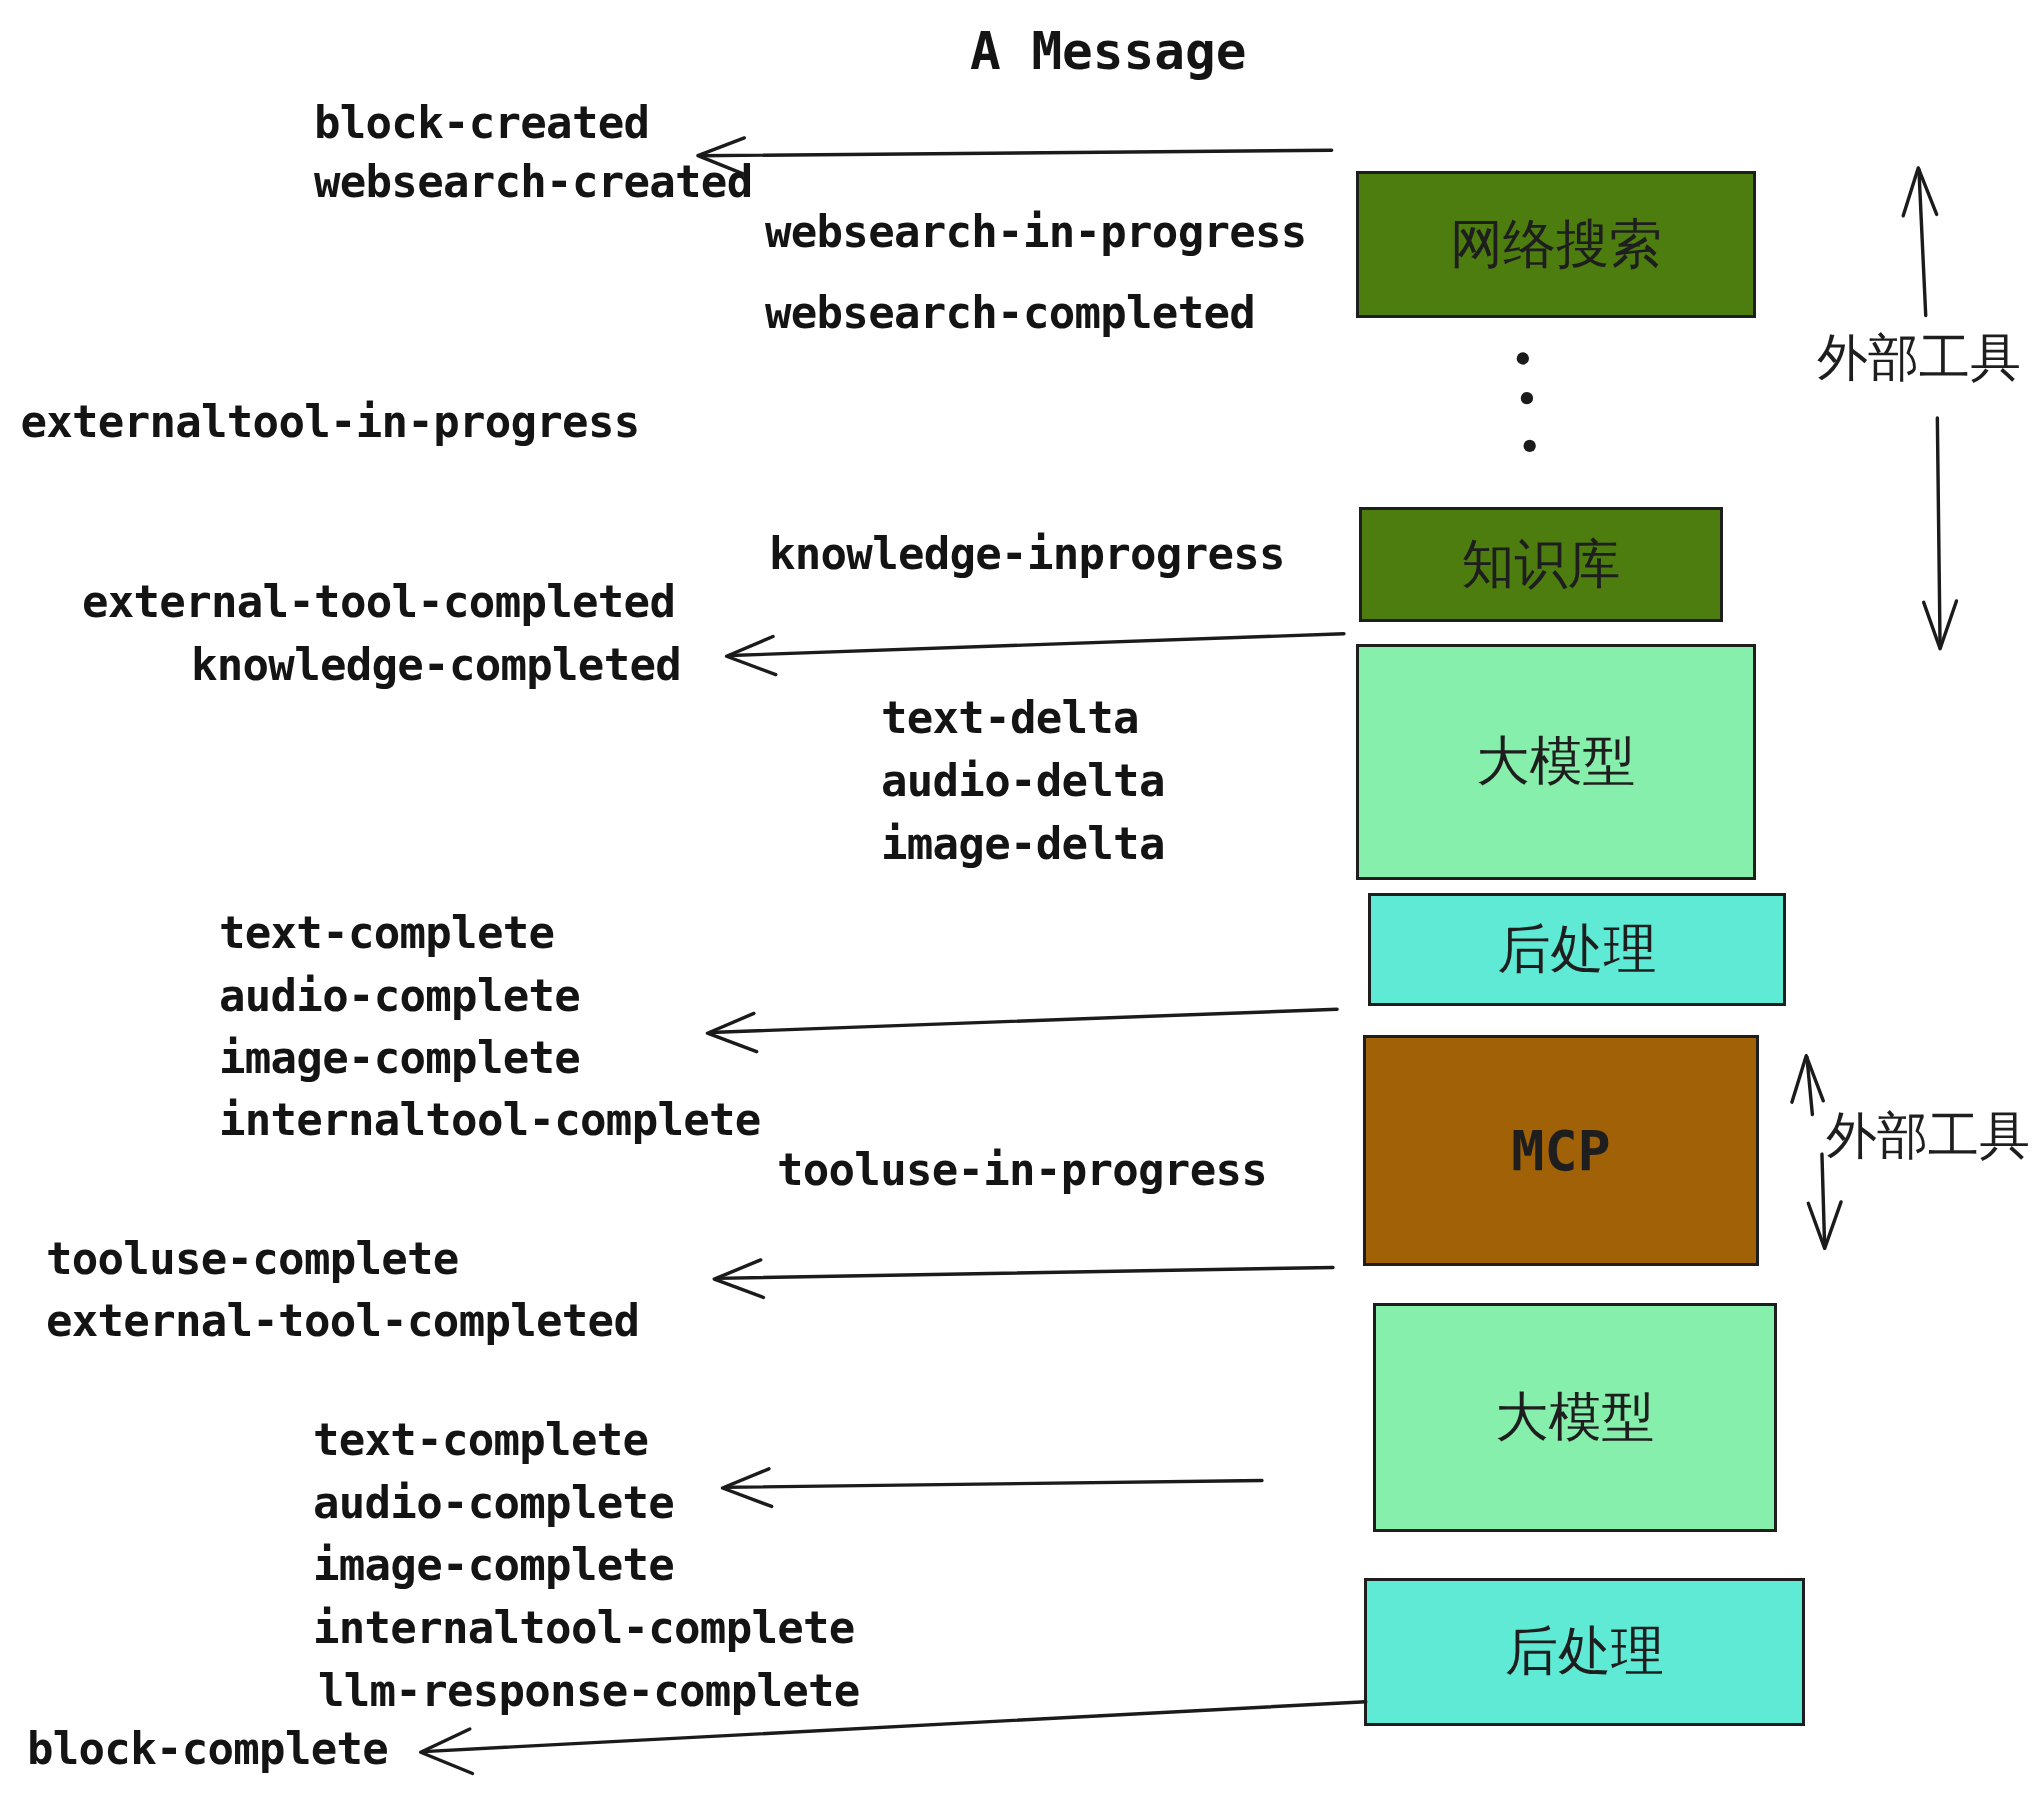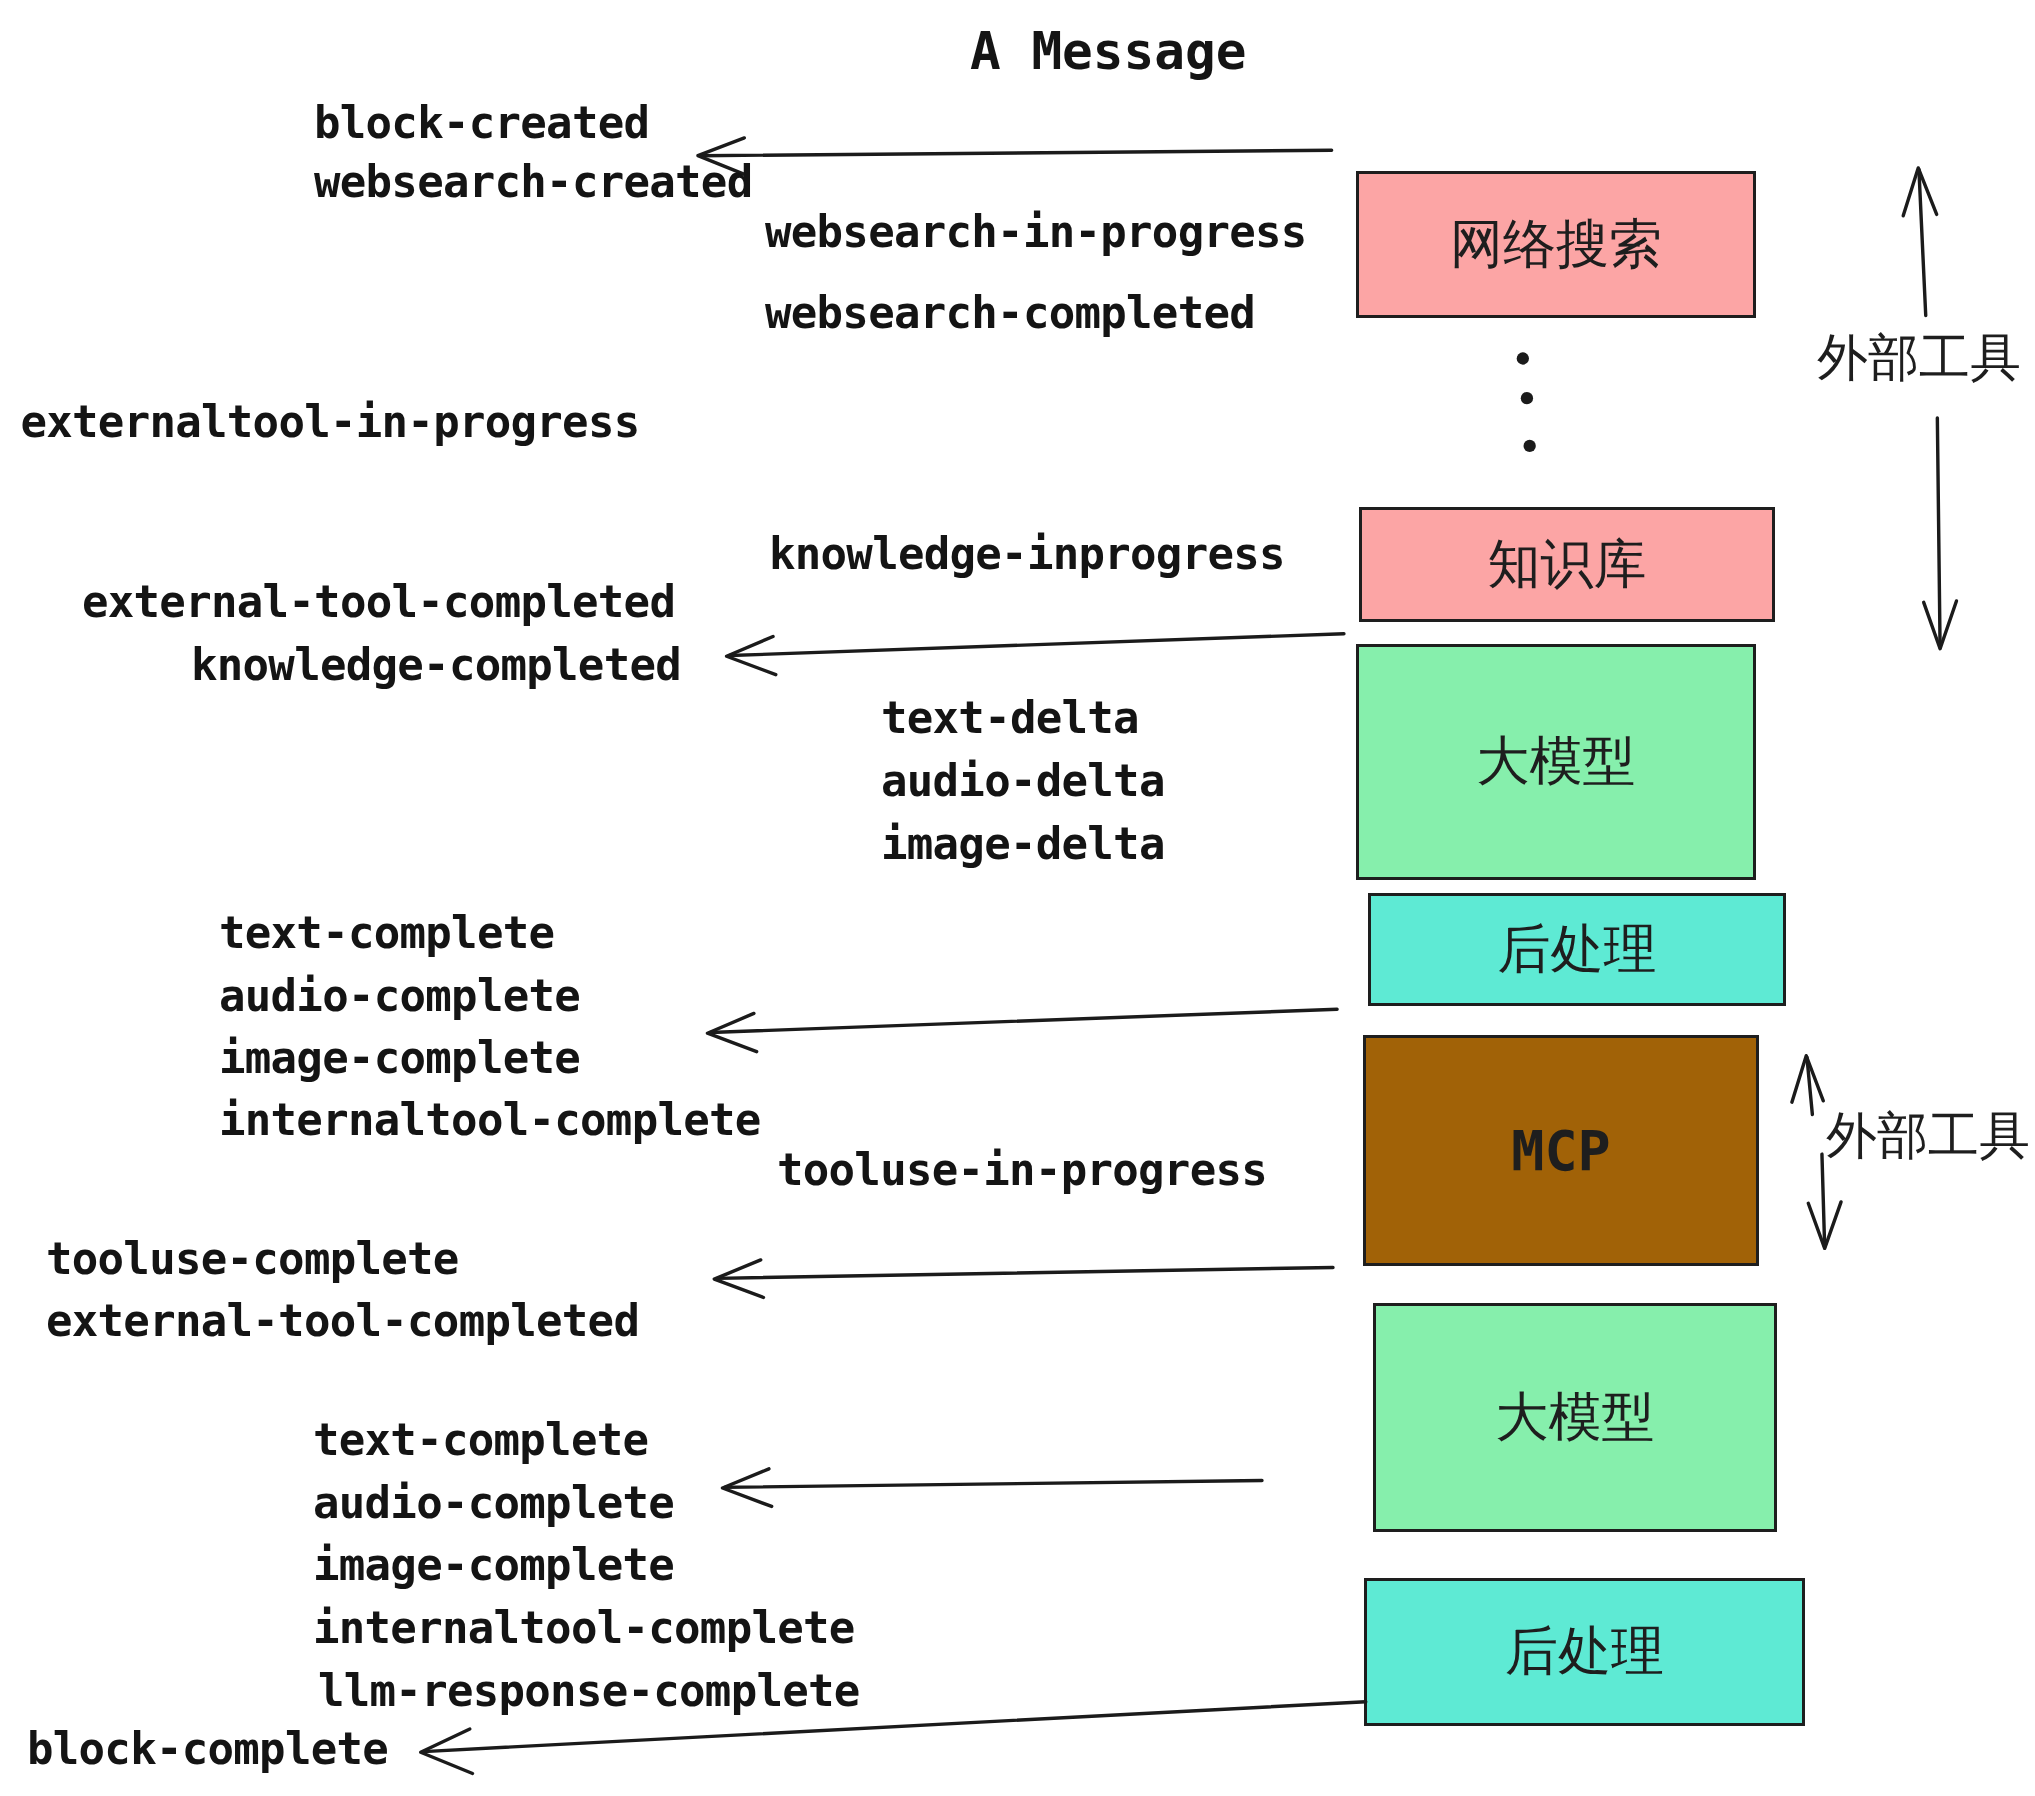--- a/index.html
+++ b/index.html
@@ -21,21 +21,21 @@
     position:absolute;border:3.4px solid #1e1e1e;box-sizing:border-box;
     display:flex;align-items:center;justify-content:center;
   }
   .box .lbl{
     font:400 53px "DejaVu Sans","Liberation Sans",sans-serif;
     color:#1e1e1e;white-space:nowrap;
   }
   .box .lbl.mono{
     font:700 55px "DejaVu Sans Mono","Liberation Mono",monospace;
   }
-  .f-pink{background:#fca5a5;text-align:center;}
+  .f-pink{background:#4d7c0f;text-align:center;}
   .f-green{background:#86efac;}
   .f-yellow{background:#a16207;}
   .f-white{background:#5eead4;}
   .side{
     position:absolute;transform:translateY(-50%);
     font:400 51px "DejaVu Sans","Liberation Sans",sans-serif;
     color:#1e1e1e;white-space:nowrap;
   }
   svg.overlay{position:absolute;left:0;top:0;pointer-events:none;}
   svg.overlay line, svg.overlay polyline{
@@ -44,21 +44,21 @@
   svg.overlay circle{fill:#1b1b1b;stroke:none;}
 </style>
 </head>
 <body>
 
 <div class="canvas">
 
   <div class="box f-pink" style="left:1356px;top:171px;width:400px;height:147px">
     <span class="lbl">网络搜索</span>
   </div>
-  <div class="box f-pink" style="left:1359px;top:507px;width:416px;height:115px">
+  <div class="box f-pink" style="left:1359px;top:507px;width:364px;height:115px">
     <span class="lbl">知识库</span>
   </div>
   <div class="box f-green" style="left:1356px;top:644px;width:400px;height:236px">
     <span class="lbl">大模型</span>
   </div>
   <div class="box f-white" style="left:1368px;top:893px;width:418px;height:113px">
     <span class="lbl">后处理</span>
   </div>
   <div class="box f-yellow" style="left:1363px;top:1035px;width:396px;height:231px">
     <span class="lbl mono">MCP</span>

